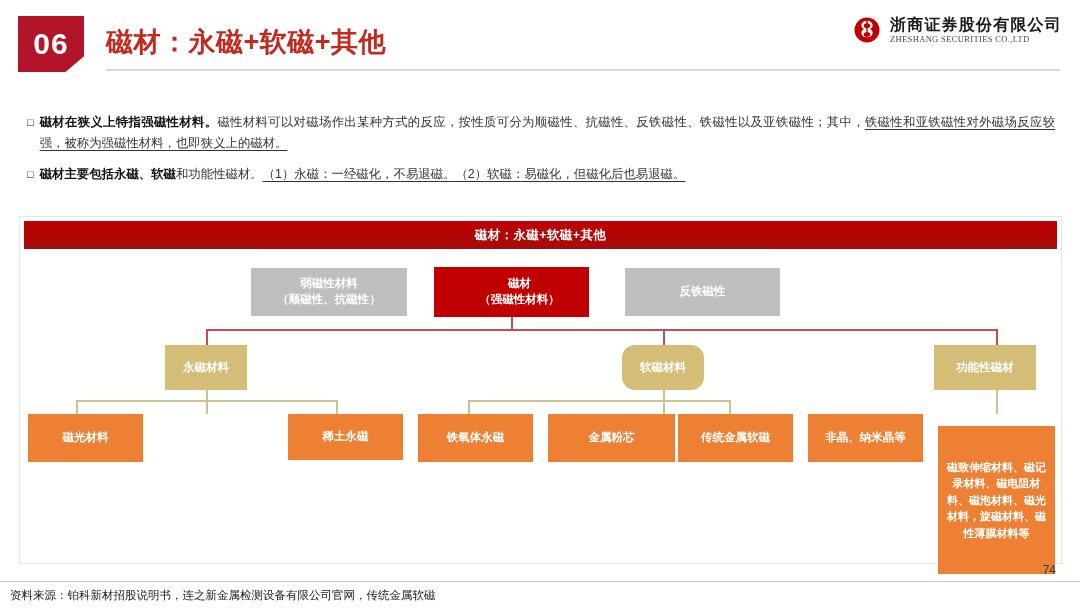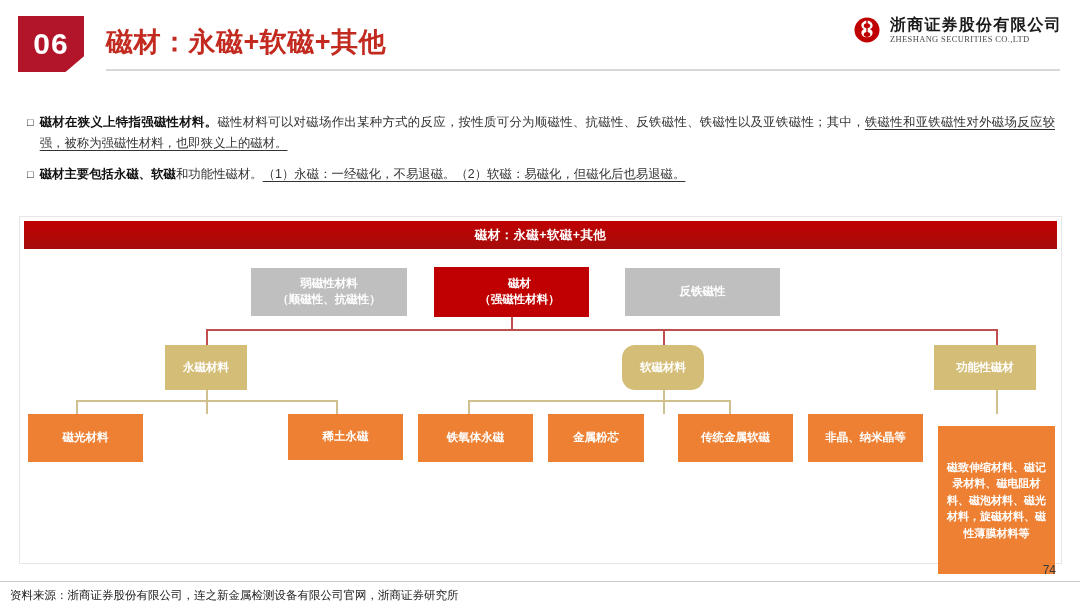--- a/index.html
+++ b/index.html
@@ -262,25 +262,25 @@
 
   <div class="conn tan-l" style="left:976px; top:173px; width:1.5px; height:24px;"></div>
 
   <div class="node orange" style="left:8px; top:197px; width:115px; height:48px;">磁光材料</div>
 
 
   <div class="node orange" style="left:268px; top:197px; width:115px; height:46px;">稀土永磁</div>
 
   <div class="node orange" style="left:398px; top:197px; width:115px; height:48px;">铁氧体永磁</div>
 
-  <div class="node orange" style="left:528px; top:197px; width:96px; height:48px;">金属粉芯</div>
+  <div class="node orange" style="left:528px; top:197px; width:127px; height:48px;">金属粉芯</div>
 
   <div class="node orange" style="left:658px; top:197px; width:115px; height:48px;">传统金属软磁</div>
 
   <div class="node orange" style="left:788px; top:197px; width:115px; height:48px;">非晶、纳米晶等</div>
 
   <div class="node orange tall" style="left:918px; top:197px; width:117px; height:148px; align-items:center;">磁致伸缩材料、磁记录材料、磁电阻材料、磁泡材料、磁光材料，旋磁材料、磁性薄膜材料等</div>
 
 </div>
 
 <div class="footer-rule"></div>
 <div class="page-num">74</div>
-<div class="footer-src">资料来源：浙商证券股份有限公司，连之新金属检测设备有限公司官网，浙商证券研究所</div>
+<div class="footer-src">资料来源：铂科新材招股说明书，连之新金属检测设备有限公司官网，传统金属软磁</div>
 
 </body></html>

